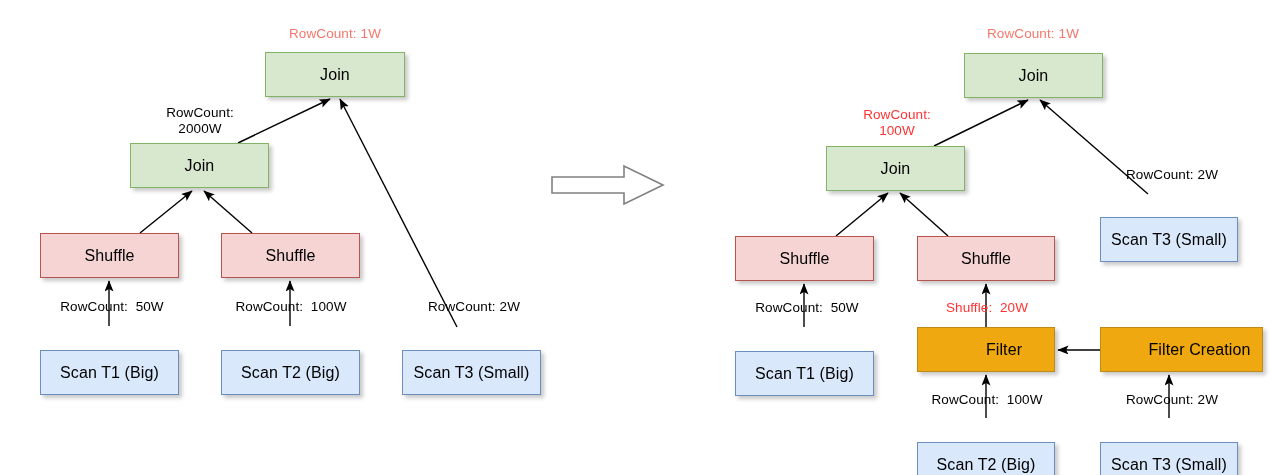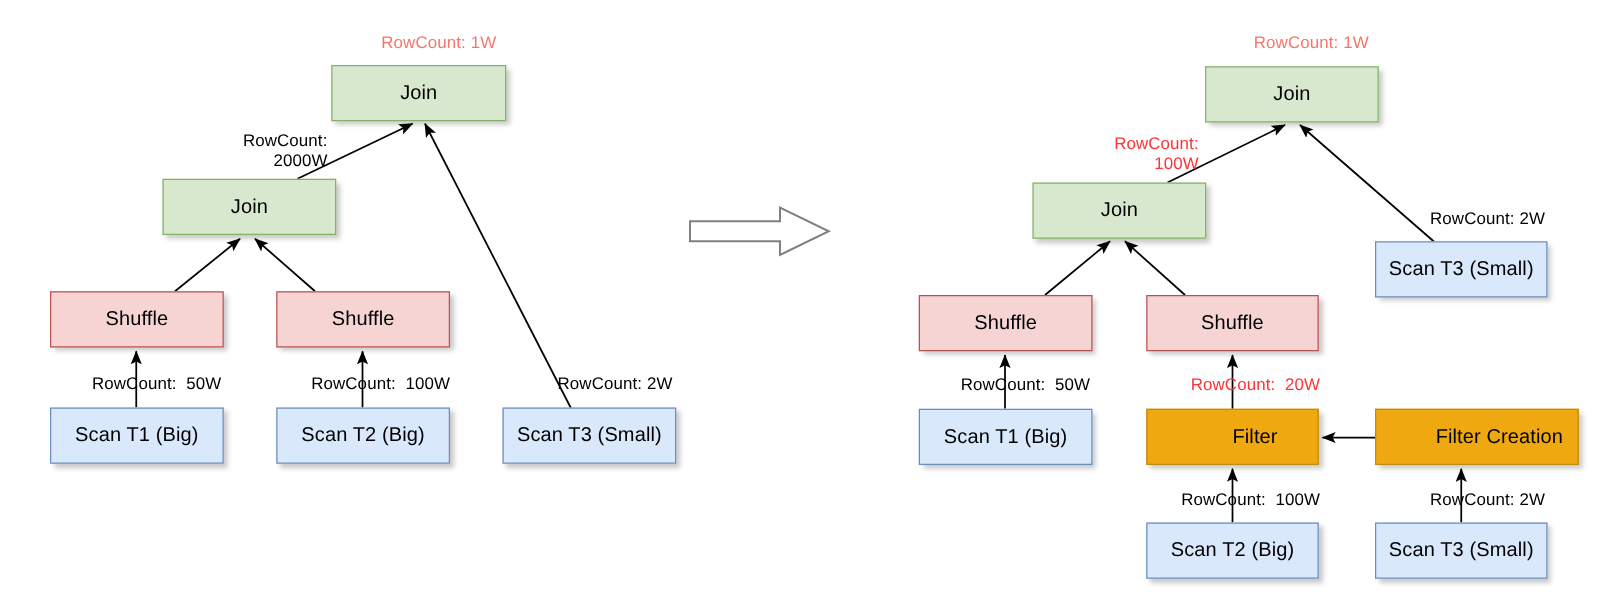--- a/index.html
+++ b/index.html
@@ -46,32 +46,33 @@
     background: #d8e8cf;
     border-color: #82b366;
   }
   .node-shuffle {
     background: #f6d4d4;
     border-color: #b85450;
   }
   .node-scan {
     background: #dae8fc;
     border-color: #6c8ebf;
+    margin-top: 24px;
   }
   .node-filter {
     background: #efa80f;
     border-color: #bf8b17;
     padding-left: 36px;
   }
   .label {
     position: absolute;
     font-size: 13.5px;
     color: #000;
     white-space: pre;
-    text-align: right;
+    text-align: center;
     line-height: 16px;
     z-index: 3;
     letter-spacing: 0.1px;
   }
   .label.red {
     color: #ff3333;
   }
   .label.salmon {
     color: #f4776b;
   }
@@ -181,18 +182,18 @@
       <div class="node node-scan" style="left: 1100px; top: 418px; width: 138px; height: 45px;">
         <span>Scan T3 (Small)</span>
       </div>
     </div>
   <div id="right-labels">
       <div class="label salmon" style="left: 971px; top: 26px; width: 124px;">RowCount: 1W</div>
       <div class="label red" style="left: 835px; top: 107px; width: 124px;">RowCount:
 100W</div>
       <div class="label" style="left: 1108px; top: 167px; width: 128px;">RowCount: 2W</div>
       <div class="label" style="left: 742px; top: 300px; width: 130px;">RowCount:  50W</div>
-      <div class="label red" style="left: 918px; top: 300px; width: 138px;">RowCount:  20W</div>
+      <div class="label red" style="left: 918px; top: 300px; width: 138px;">Shuffle:  20W</div>
       <div class="label" style="left: 918px; top: 392px; width: 138px;">RowCount:  100W</div>
       <div class="label" style="left: 1108px; top: 392px; width: 128px;">RowCount: 2W</div>
     </div>
 
 </div>
 
 </body></html>

